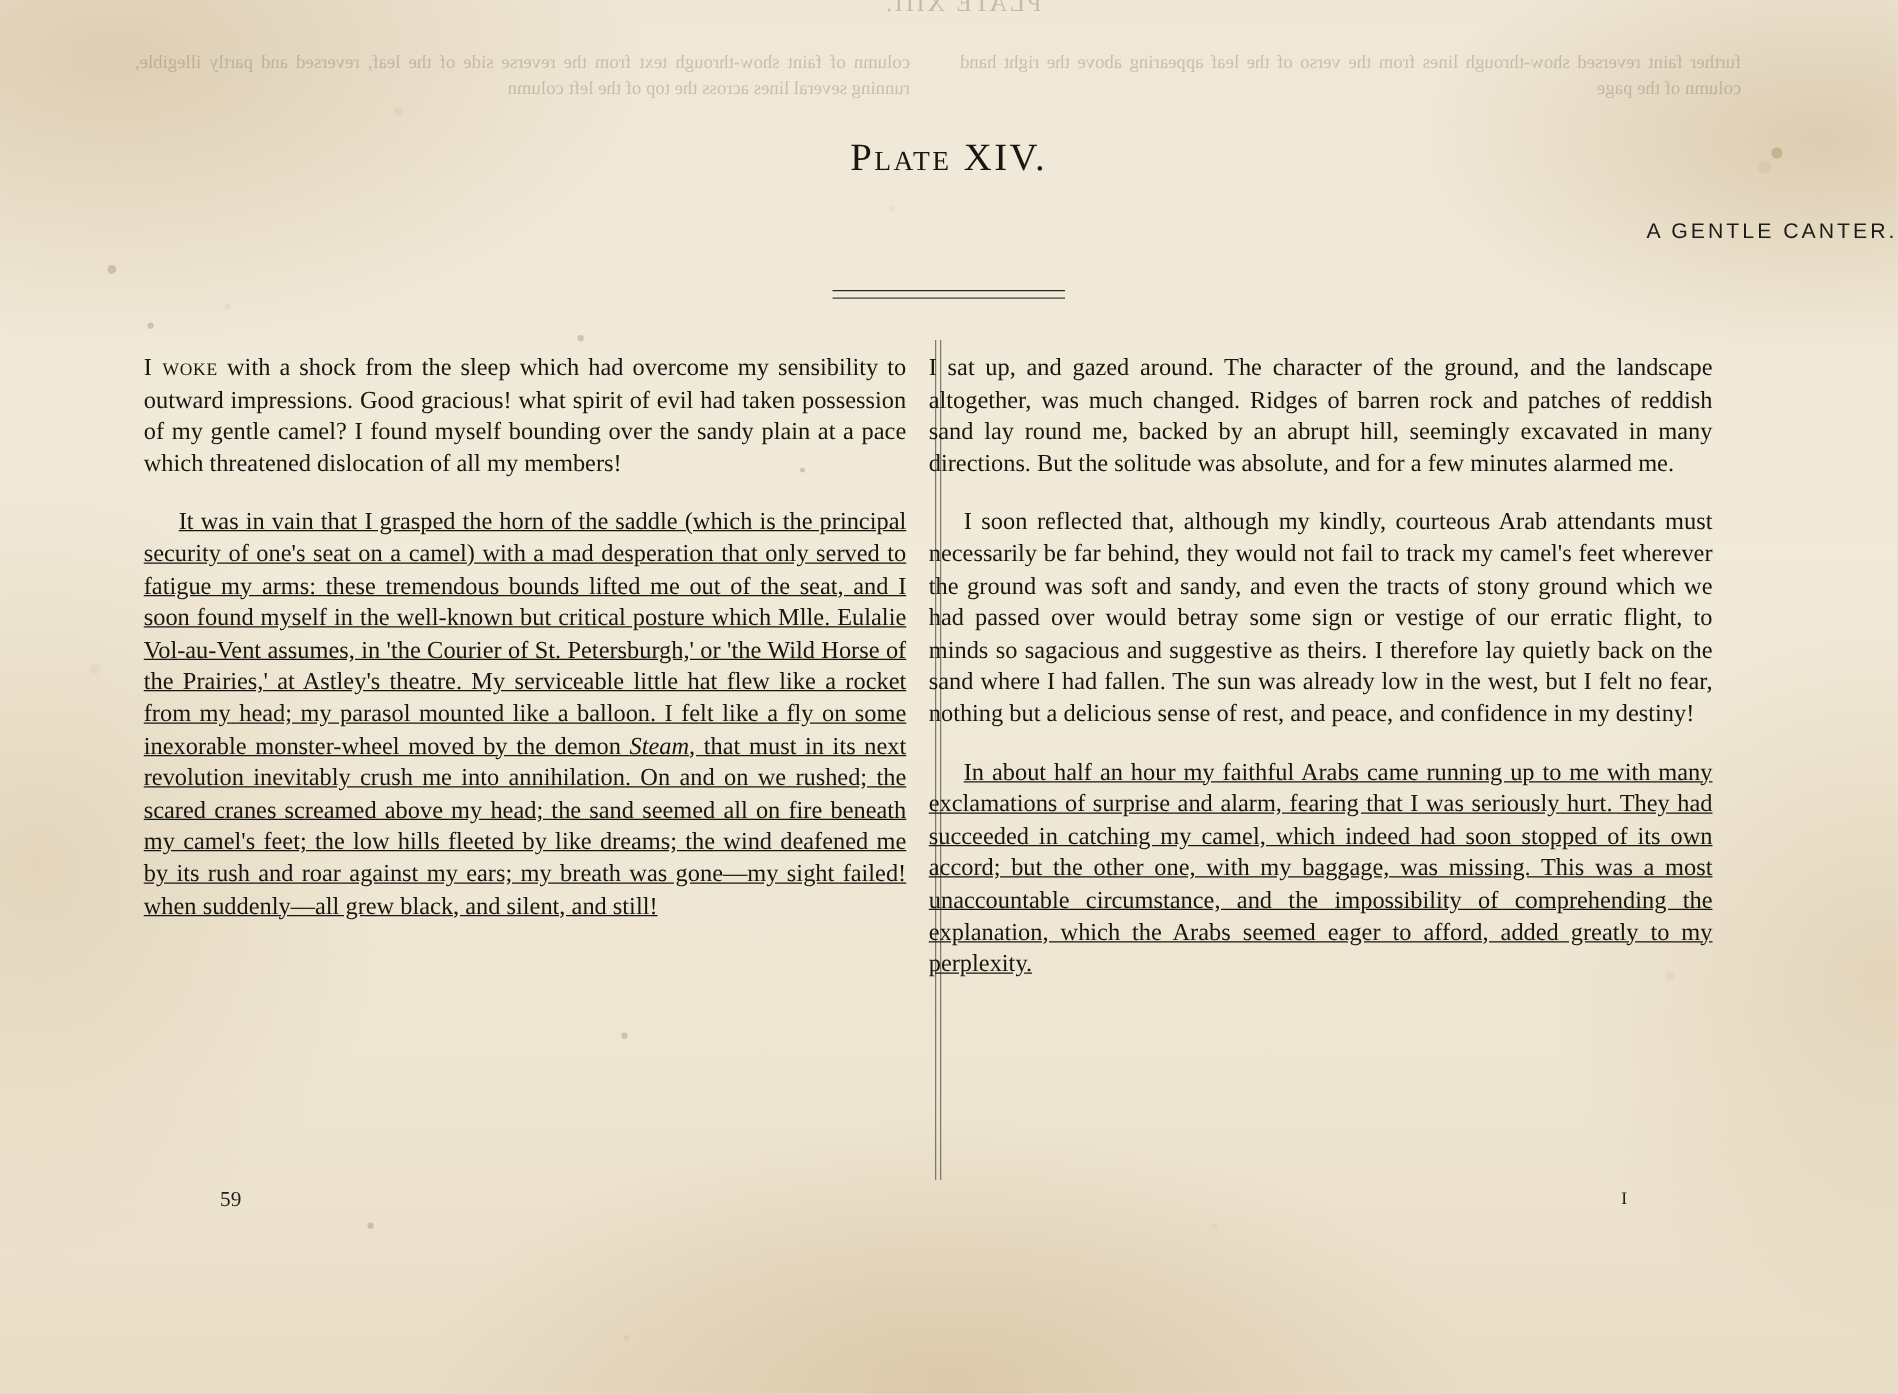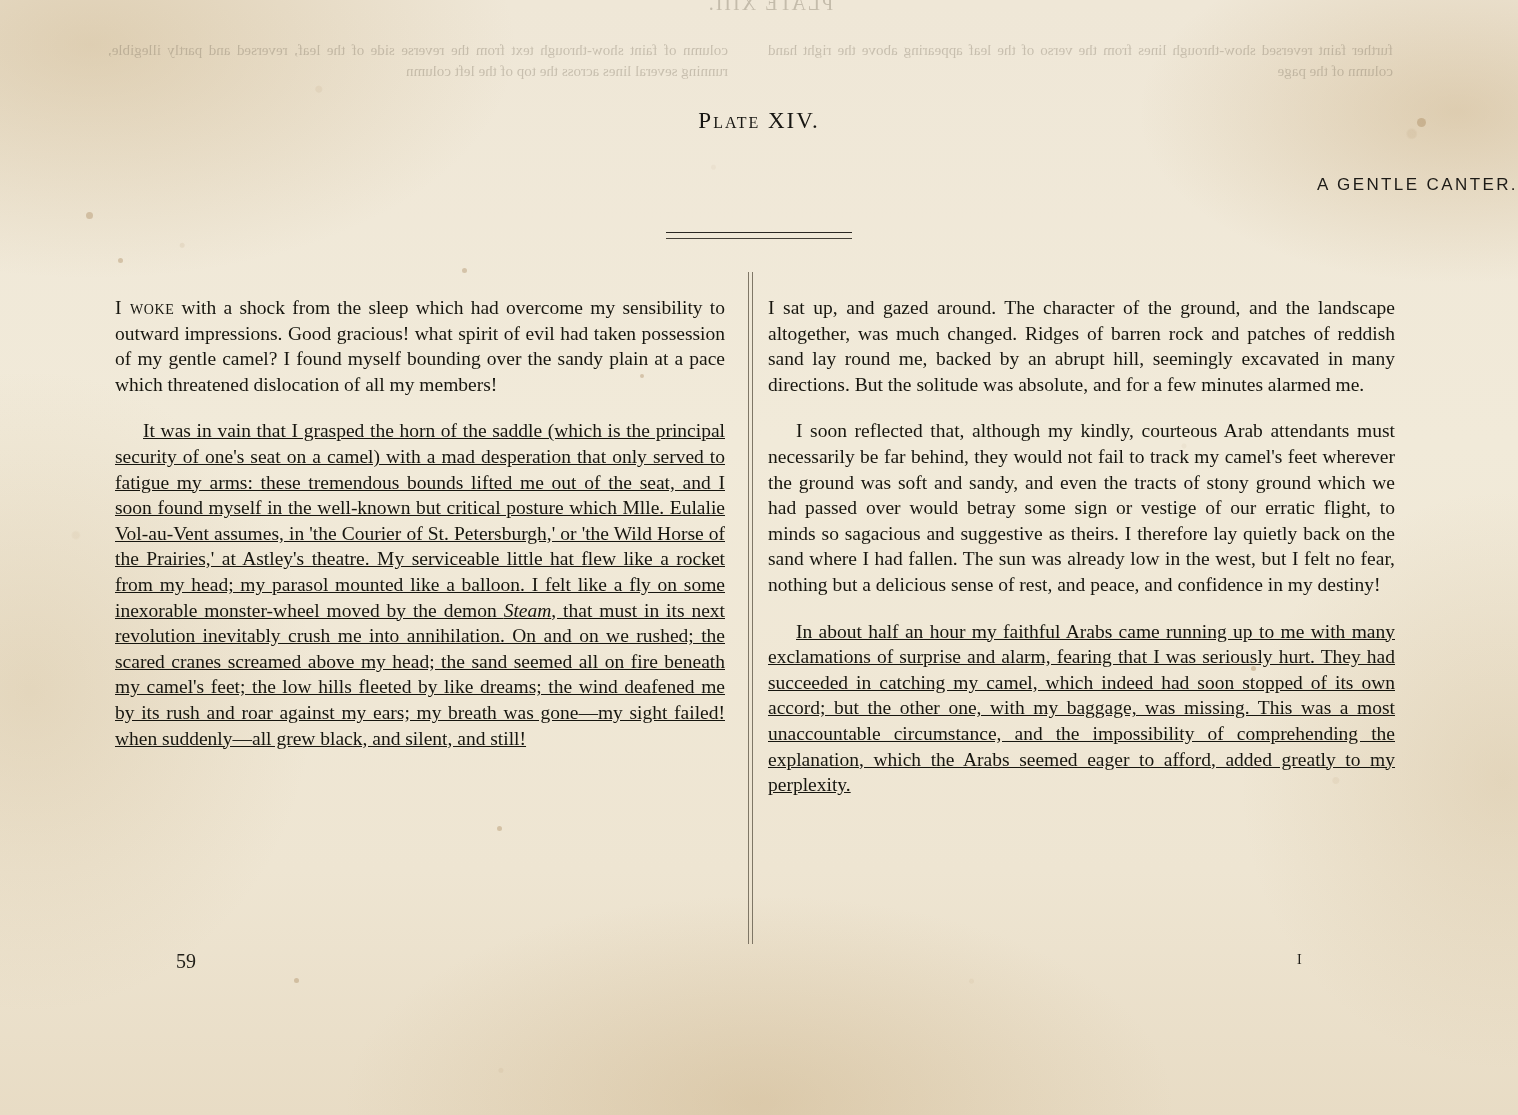--- a/index.html
+++ b/index.html
@@ -73,21 +73,21 @@
     pointer-events: none;
   }
 
   
   .plate-title {
     position: absolute;
     top: 108px;
     left: 0;
     width: 100%;
     text-align: center;
-    font-size: 23px;
+    font-size: 31px;
     letter-spacing: 2px;
     font-variant: small-caps;
     color: #171612;
   }
   .subtitle {
     position: absolute;
     top: 175px;
     left: 0;
     width: 100%;
     text-align: right;
@@ -119,24 +119,24 @@
     position: absolute;
     top: 0;
     width: 610px;
     font-size: 19.5px;
     line-height: 25.6px;
     text-align: justify;
     text-justify: inter-word;
     color: #17160f;
   }
   .col.left  { left: 115px; }
-  .col.right { left: 768px; width: 627px; }
+  .col.right { left: 743px; width: 627px; }
 
   .col p {
-    margin: 13px 0 21px 0;
+    margin: 0 0 21px 0;
     text-indent: 28px;
   }
   .col p.first { text-indent: 0; }
   .col p:last-child { margin-bottom: 0; text-decoration: underline; }
 
   .sc { font-variant: small-caps; letter-spacing: 0.6px; }
   .it { font-style: italic; }
 
   .divider {
     position: absolute;
@@ -146,21 +146,21 @@
     height: 672px;
     border-left: 1px solid #6c6454;
     border-right: 1px solid #6c6454;
     opacity: 0.85;
   }
 
   .folio-left {
     position: absolute;
     left: 176px;
     top: 950px;
-    font-size: 20px;
+    font-size: 17px;
     color: #22201a;
   }
   .folio-right {
     position: absolute;
     left: 1297px;
     top: 952px;
     font-size: 14px;
     color: #22201a;
   }
 

